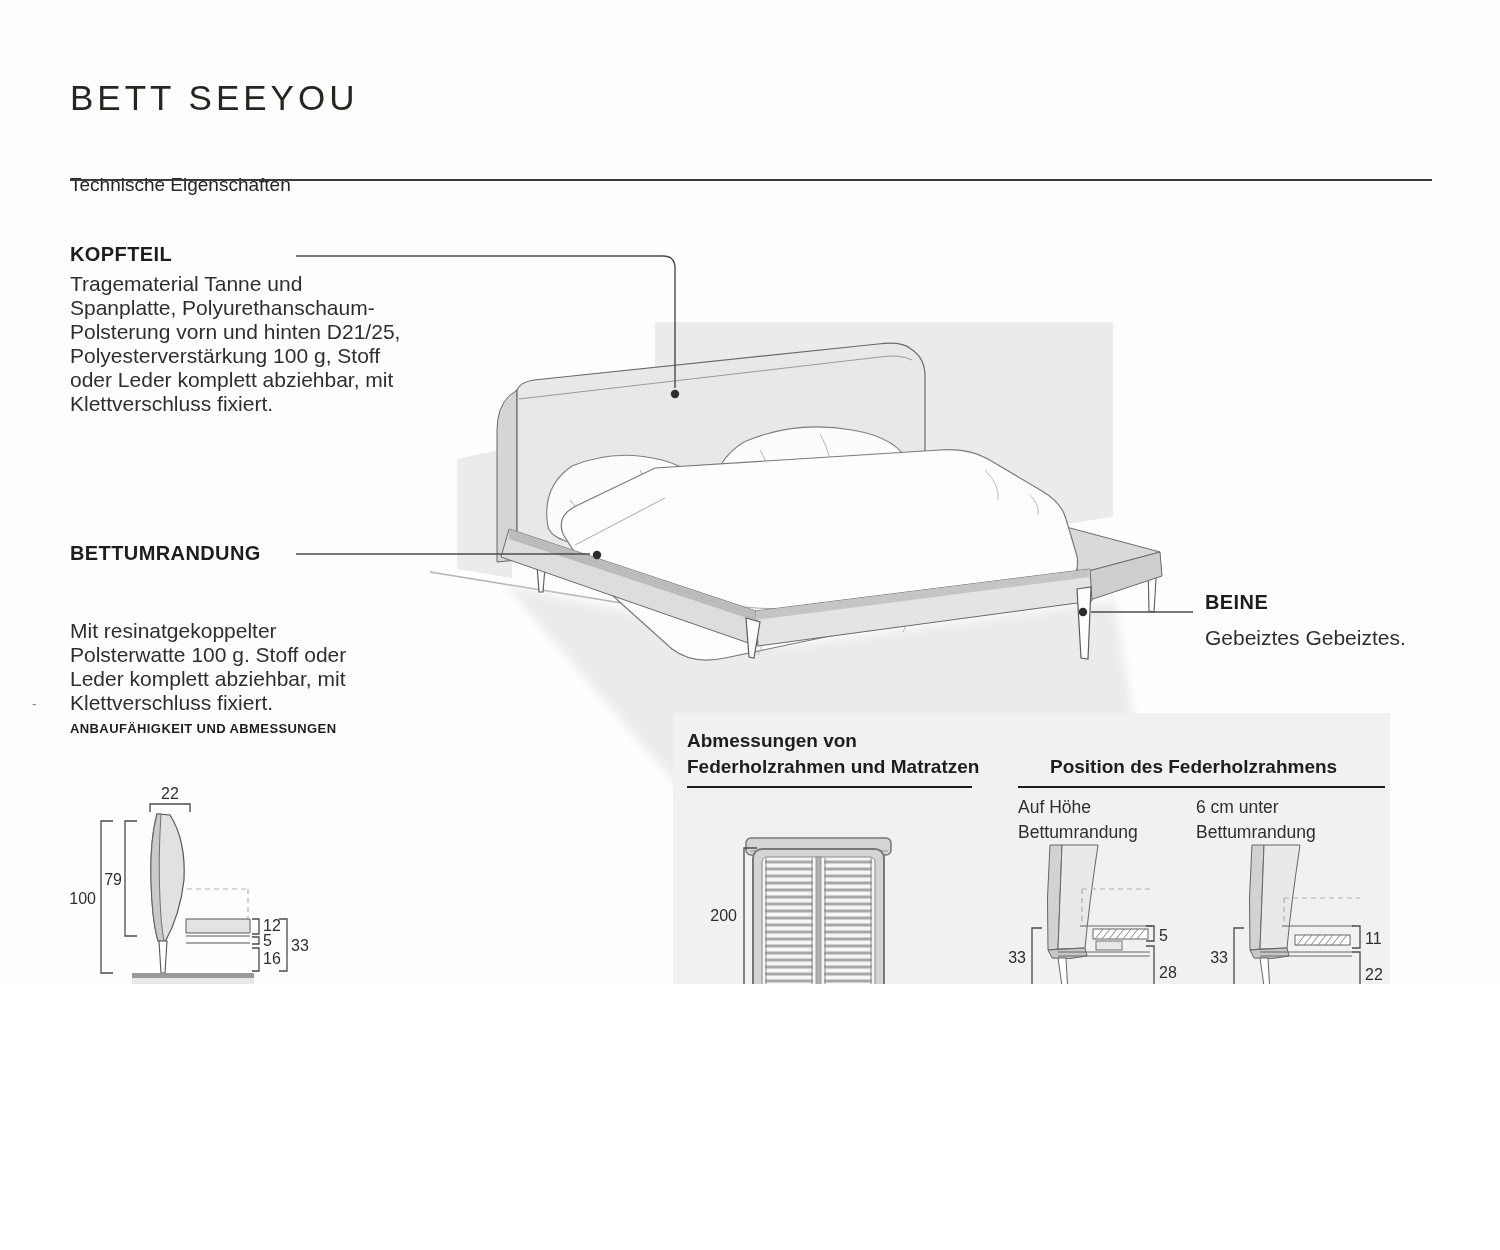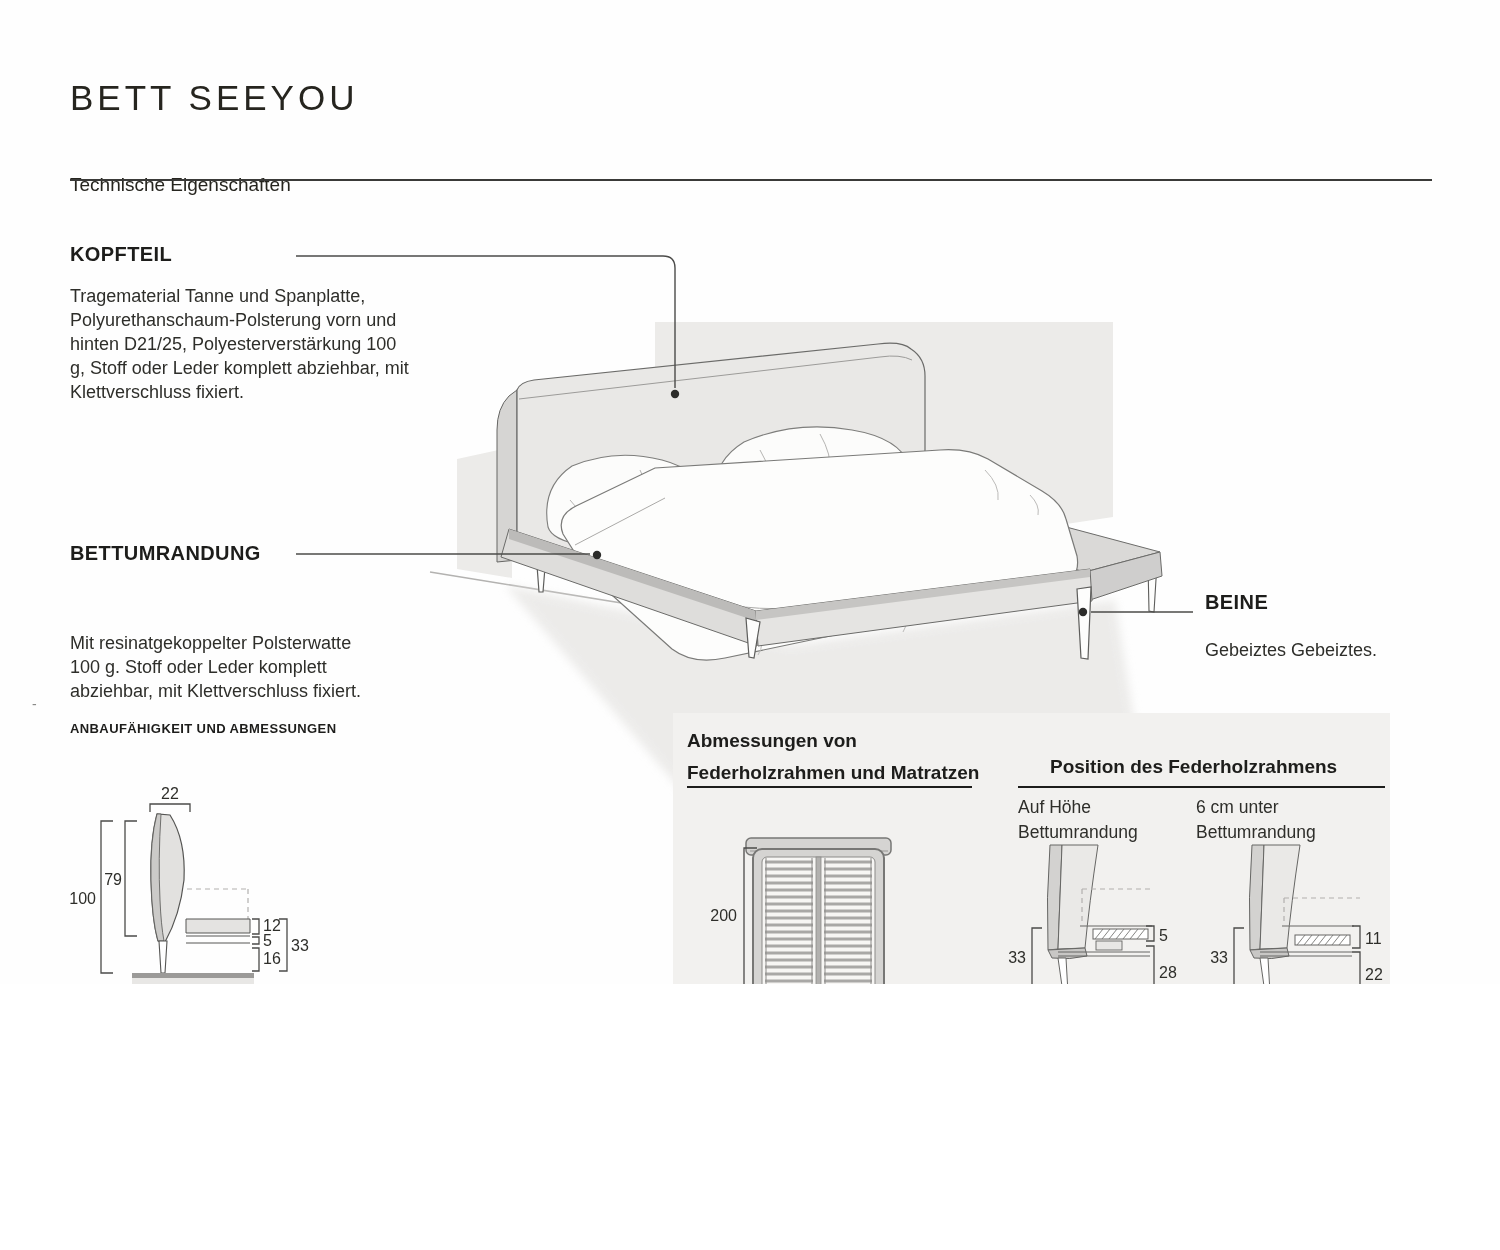--- a/index.html
+++ b/index.html
@@ -3,21 +3,21 @@
 <meta charset="utf-8">
 <style>
   html,body{margin:0;padding:0;background:#ffffff;}
   #page{position:relative;width:1500px;height:984px;background:#fefefe;overflow:hidden;
         font-family:"Liberation Sans",sans-serif;color:#2e2e2a;padding-left:12px;}
   .abs{position:absolute;}
   .title{font-size:35px;font-weight:400;letter-spacing:4px;color:#26251f;}
   .subtitle{font-size:19px;color:#26251f;}
   .rule{background:#3a3a38;height:2px;}
   .feat-h{font-size:20px;font-weight:700;letter-spacing:.4px;color:#1d1d1b;}
-  .feat-b{font-size:18px;line-height:24px;color:#2e2e2a;margin-top:12px;}
+  .feat-b{font-size:21px;line-height:24px;color:#2e2e2a;}
   .sec-h{font-size:13px;font-weight:700;letter-spacing:.4px;color:#1d1d1b;}
   .panel{background:#f2f1ef;}
   .panel-h{font-size:19px;font-weight:700;color:#1d1d1b;line-height:26px;}
   .panel-underline{background:#1d1d1b;height:2px;}
   .panel-label{font-size:17.5px;color:#2e2e2a;line-height:25px;}
   .stray{font-size:14px;color:#8a8a88;}
   svg text{font-family:"Liberation Sans",sans-serif;font-size:16px;fill:#2e2e2a;}
 </style>
 </head>
 <body>
@@ -156,21 +156,21 @@
     <path d="M424,1136 H566" stroke="#8b8a88" stroke-width="1"></path>
     <path d="M433,1143 L440,1143 L438,1163 L434,1163 Z" fill="#ffffff" stroke="#555553" stroke-width="1"></path>
     <path d="M550,1143 L557,1143 L555,1163 L551,1163 Z" fill="#ffffff" stroke="#555553" stroke-width="1"></path>
     <rect x="414" y="1163" width="163" height="4" fill="#9b9a98"></rect>
     <rect x="414" y="1167" width="163" height="8" fill="#e8e7e5"></rect>
   </svg>
 
   <div class="abs panel" style="left:673px;top:713px;width:717px;height:429px;"></div>
 
   <div class="abs panel-h" style="left:687px;top:728px;">Abmessungen von</div>
-  <div class="abs panel-h" style="left:687px;top:754px;margin-top:6px;">Federholzrahmen und Matratzen</div>
+  <div class="abs panel-h" style="left:687px;top:754px;">Federholzrahmen und Matratzen</div>
   <div class="abs panel-underline" style="left:687px;top:786px;width:285px;"></div>
 
   <div class="abs panel-h" style="left:1050px;top:754px;">Position des Federholzrahmens</div>
   <div class="abs panel-underline" style="left:1018px;top:786px;width:367px;"></div>
 
   <div class="abs panel-label" style="left:1018px;top:795px;">Auf Höhe</div>
   <div class="abs panel-label" style="left:1018px;top:820px;">Bettumrandung</div>
   <div class="abs panel-label" style="left:1196px;top:795px;">6 cm unter</div>
   <div class="abs panel-label" style="left:1196px;top:820px;">Bettumrandung</div>
 

